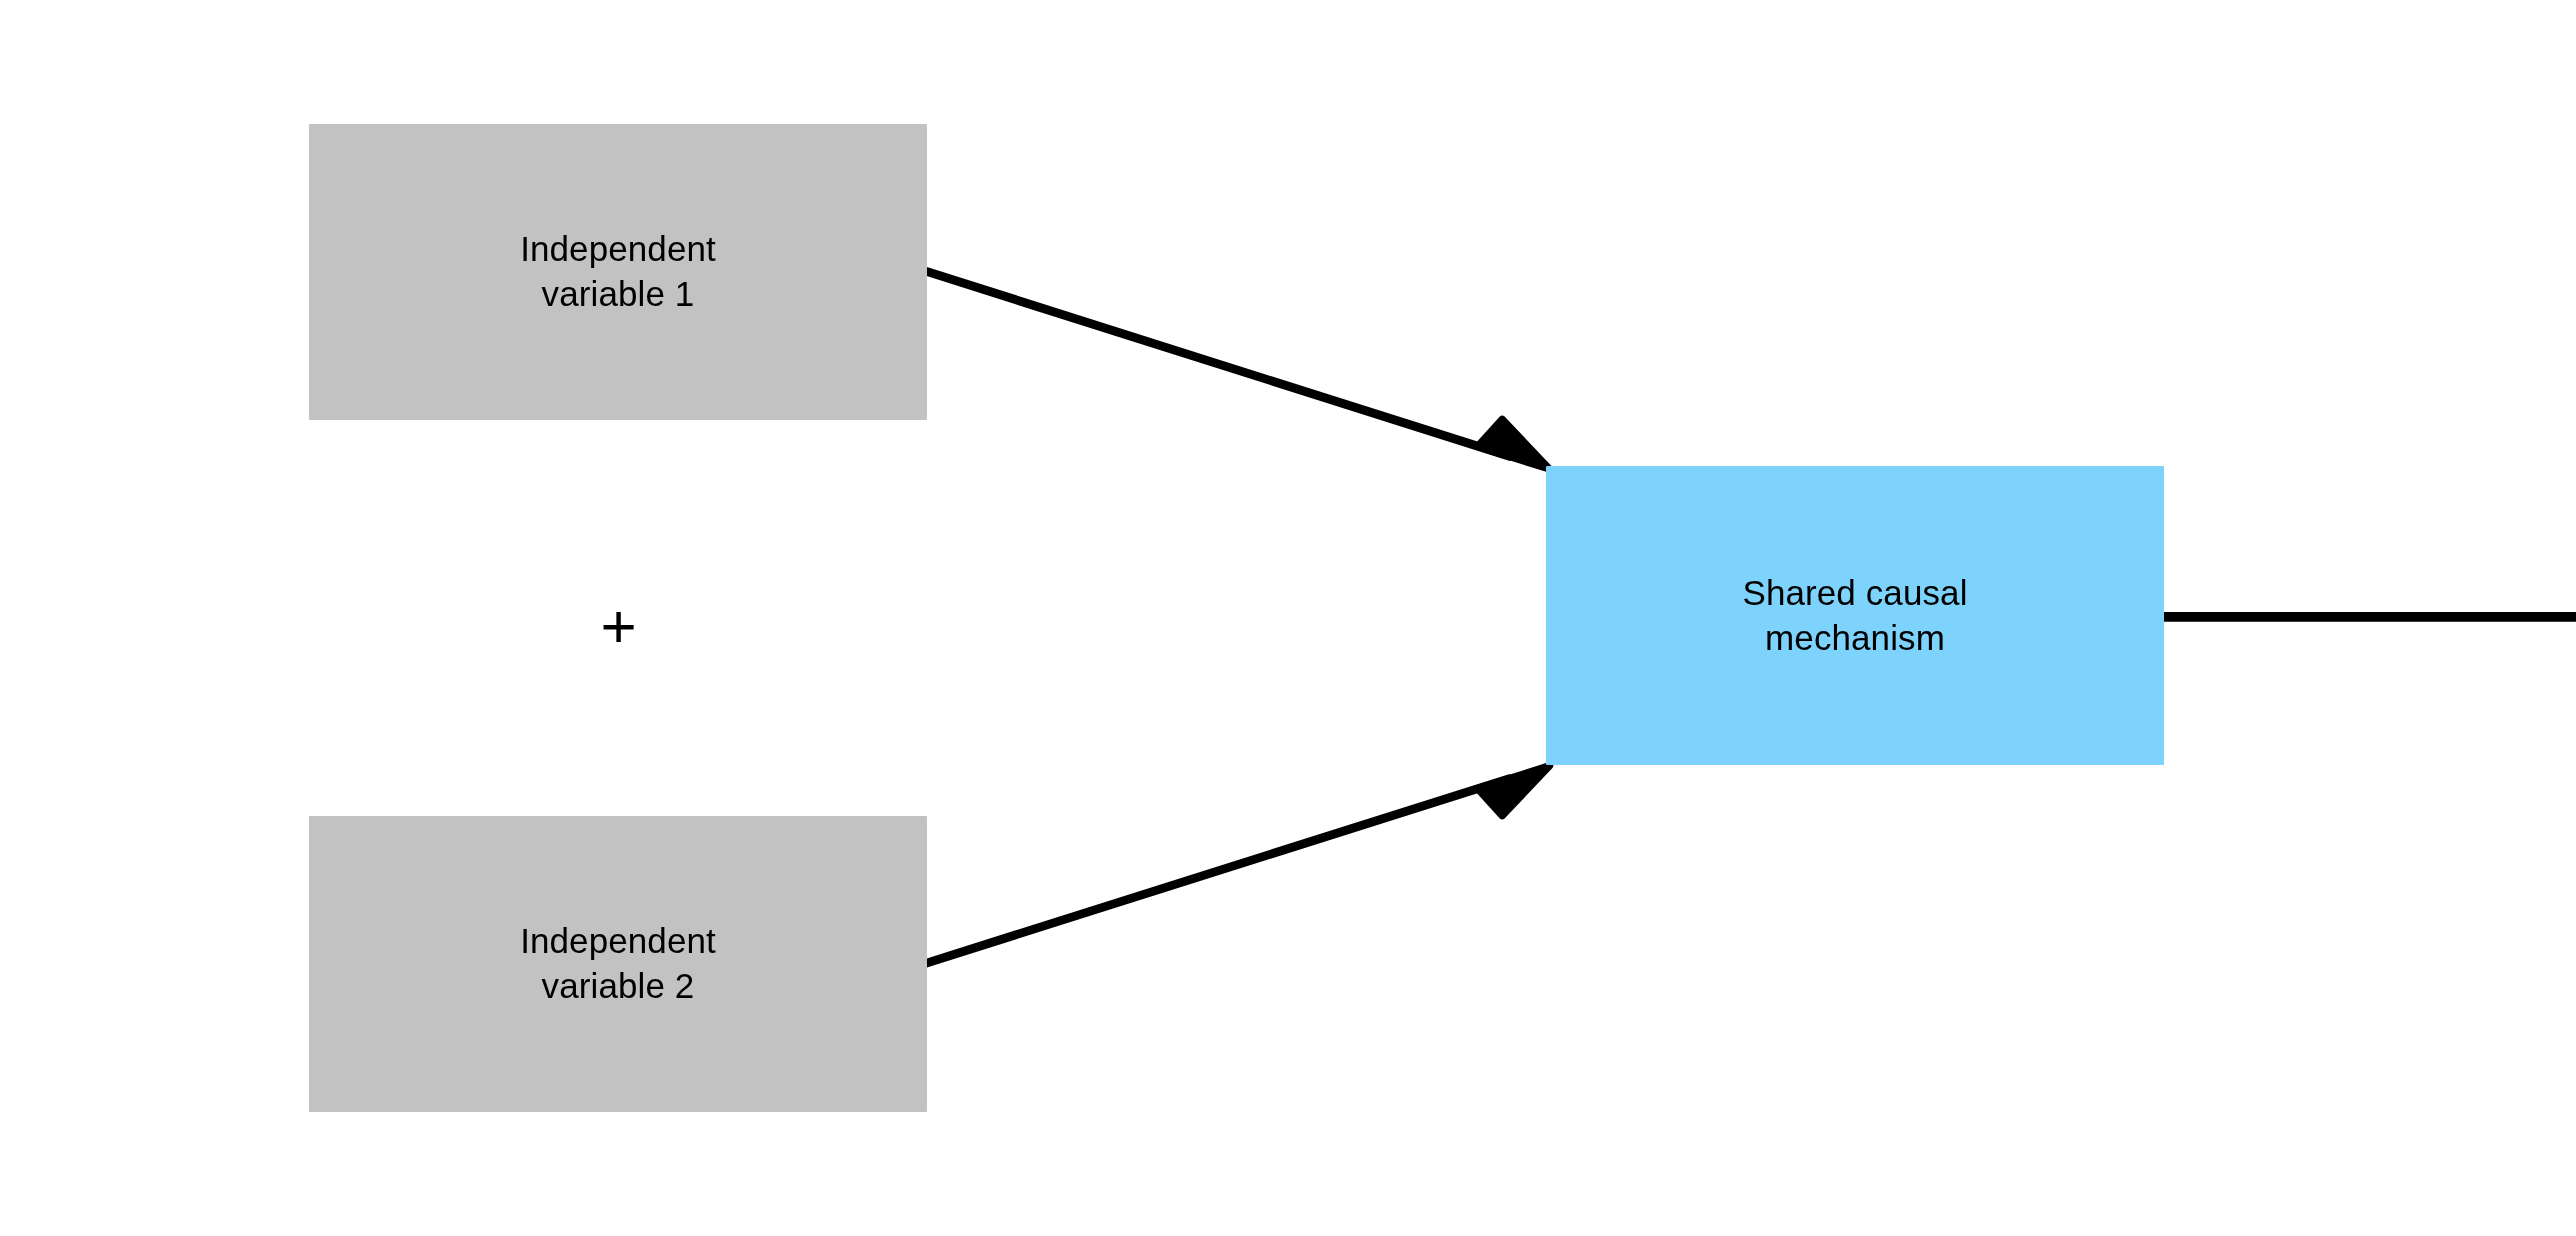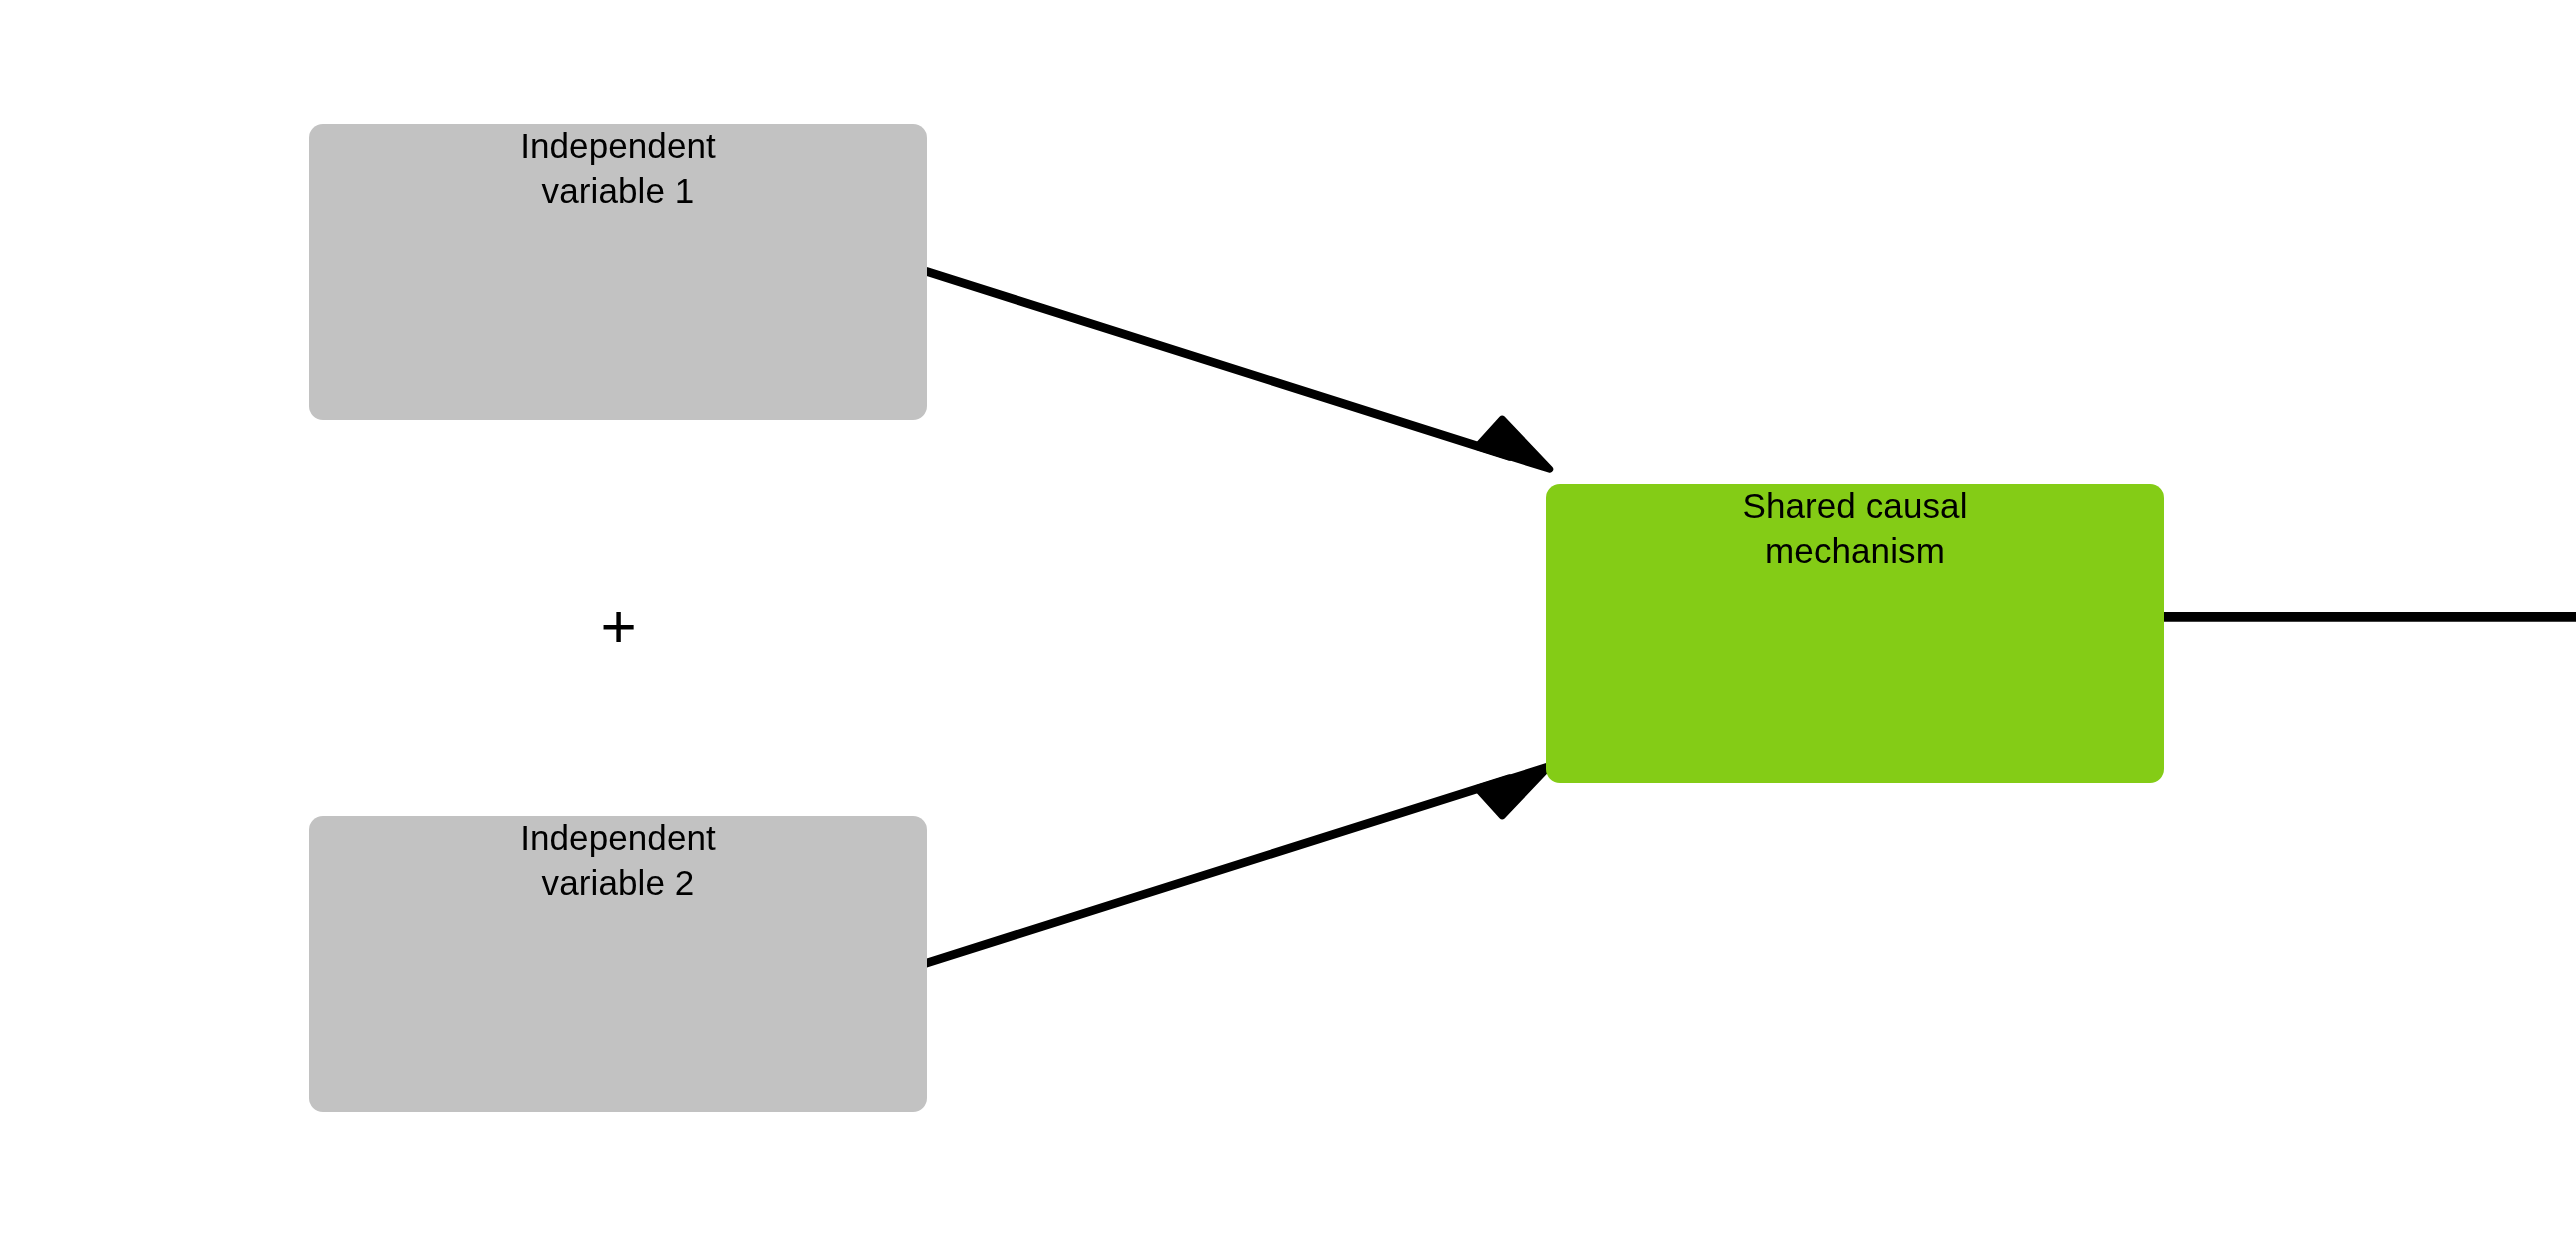--- a/index.html
+++ b/index.html
@@ -21,22 +21,23 @@
     position: absolute;
     left: 0;
     top: 0;
     width: 3709px;
     height: 1236px;
     pointer-events: none;
   }
   .node {
     position: absolute;
     box-sizing: border-box;
-    border-radius: 14px;
+    border-radius: 1px;
     display: flex;
+    align-items: center;
     justify-content: center;
     text-align: center;
     color: #000000;
     font-size: 35px;
     line-height: 1.28;
     font-weight: 400;
     letter-spacing: 0.1px;
     -webkit-font-smoothing: antialiased;
   }
   .node-label {
@@ -95,21 +96,21 @@
   <div class="node" id="node-iv1" style="background: rgb(194, 194, 194); color: rgb(0, 0, 0);">
     <span class="node-label">Independent
 variable 1</span>
   </div>
 
   <div class="node" id="node-iv2" style="background: rgb(194, 194, 194); color: rgb(0, 0, 0);">
     <span class="node-label">Independent
 variable 2</span>
   </div>
 
-  <div class="node" id="node-mech" style="background: #84cc16; color: rgb(0, 0, 0); margin-top: 18px;">
+  <div class="node" id="node-mech" style="background: #7dd3fc; color: rgb(0, 0, 0);">
     <span class="node-label">Shared causal
 mechanism</span>
   </div>
 
   <div id="plus-operator" style="color: rgb(0, 0, 0);">+</div>
 
 </div>
 
 
 </body></html>

